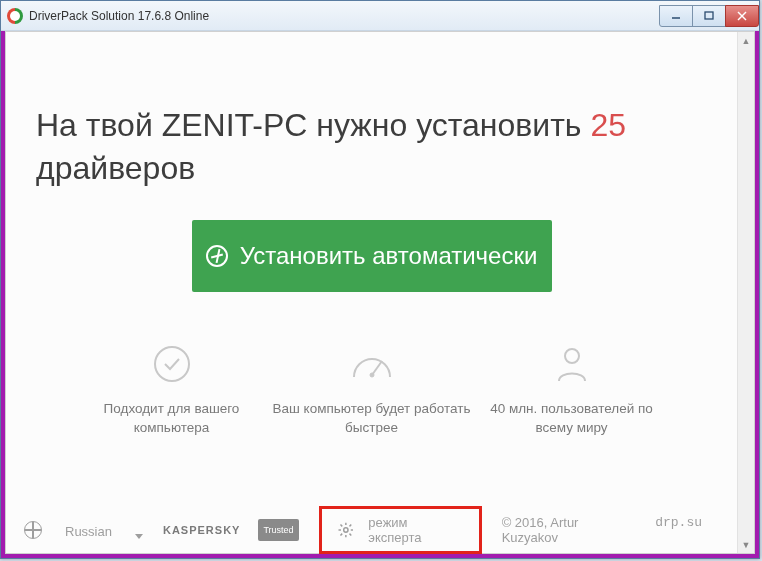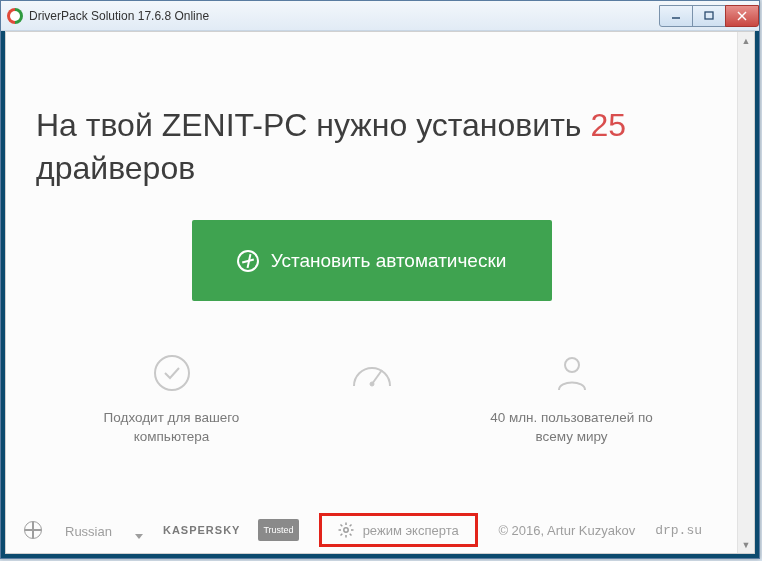--- a/index.html
+++ b/index.html
@@ -7,21 +7,21 @@
     font-family: "Segoe UI", Arial, sans-serif;
     background: #d8e4ef;
     width: 762px;
     height: 561px;
     overflow: hidden;
   }
   .window {
     width: 760px;
     height: 559px;
     border: 1px solid #5a7ca0;
-    background: #0c4a6e;
+    background: #a21caf;
     position: relative;
     box-shadow: 0 0 4px rgba(0,0,0,.3);
   }
   .titlebar {
     height: 30px;
     background: linear-gradient(#f3f7fb, #e1ebf5);
     border-bottom: 1px solid #c8d6e4;
     display: flex;
     align-items: center;
     padding: 0 0 0 6px;
@@ -94,24 +94,24 @@
     color: #3d3d3d;
     margin-top: 72px;
     padding: 0 30px;
     line-height: 1.35;
   }
   .headline .count { color: #d94e4e; }
 
   .install-btn {
     margin: 30px auto 0;
     width: 360px;
-    height: 81px;
+    height: 72px;
     background: #3fa350;
     color: #fff;
-    font-size: 19px;
+    font-size: 24px;
     border: none;
     border-radius: 2px;
     cursor: pointer;
     display: flex;
     align-items: center;
     justify-content: center;
     gap: 12px;
   }
   .globe-icon{
     width:22px; height:22px;
@@ -193,34 +193,34 @@
     font-weight:bold;
     color:#7a7a7a;
     display:flex; align-items:center; gap:18px;
   }
   .trusted{
     background:#8a8a8a; color:#fff; font-size:9px;
     padding:6px 5px; border-radius:2px; letter-spacing:0;
     font-weight:normal;
   }
   .expert{
-    display:flex; align-items:center; gap:9px;
+    display:flex; align-items:center; gap:15px;
     cursor:pointer;
     padding: 6px 16px;
   }
   .highlight-box{
     border: 3px solid #e2231a;
     position: relative;
   }
   .gear{
     width:16px; height:16px;
   }
   .footer-right{
     margin-left:auto;
-    display:flex; gap:20px;align-items:flex-end;
+    display:flex; gap:20px;
   }
   .footer-right span{ cursor:default; }
   .footer-right .link{ cursor:pointer;font-family:Liberation Mono, monospace; }
 </style>
 </head>
 <body>
 
 <div class="window">
   <div class="titlebar">
     <div class="app-icon"></div>
@@ -274,20 +274,21 @@
           <div class="feature-text">Подходит для вашего компьютера</div>
         </div>
         <div class="feature">
           <div class="feature-icon gauge">
             <svg width="44" height="34" viewBox="0 0 44 34">
                 <path d="M4 30 A18 18 0 0 1 40 30" stroke-width="2"></path>
                 <line x1="22" y1="28" x2="32" y2="14" stroke-width="2"></line>
                 <circle cx="22" cy="28" r="2" fill="#c8c8c8"></circle>
               </svg>
           </div>
+          <div class="feature-text">Ваш компьютер будет работать быстрее</div>
         </div>
         <div class="feature">
           <div class="feature-icon user">
             <svg width="34" height="38" viewBox="0 0 34 38">
                 <circle cx="17" cy="11" r="7" stroke-width="2"></circle>
                 <path d="M4 36 C4 26 30 26 30 36" stroke-width="2"></path>
               </svg>
           </div>
           <div class="feature-text">40 млн. пользователей по всему миру</div>
         </div>

